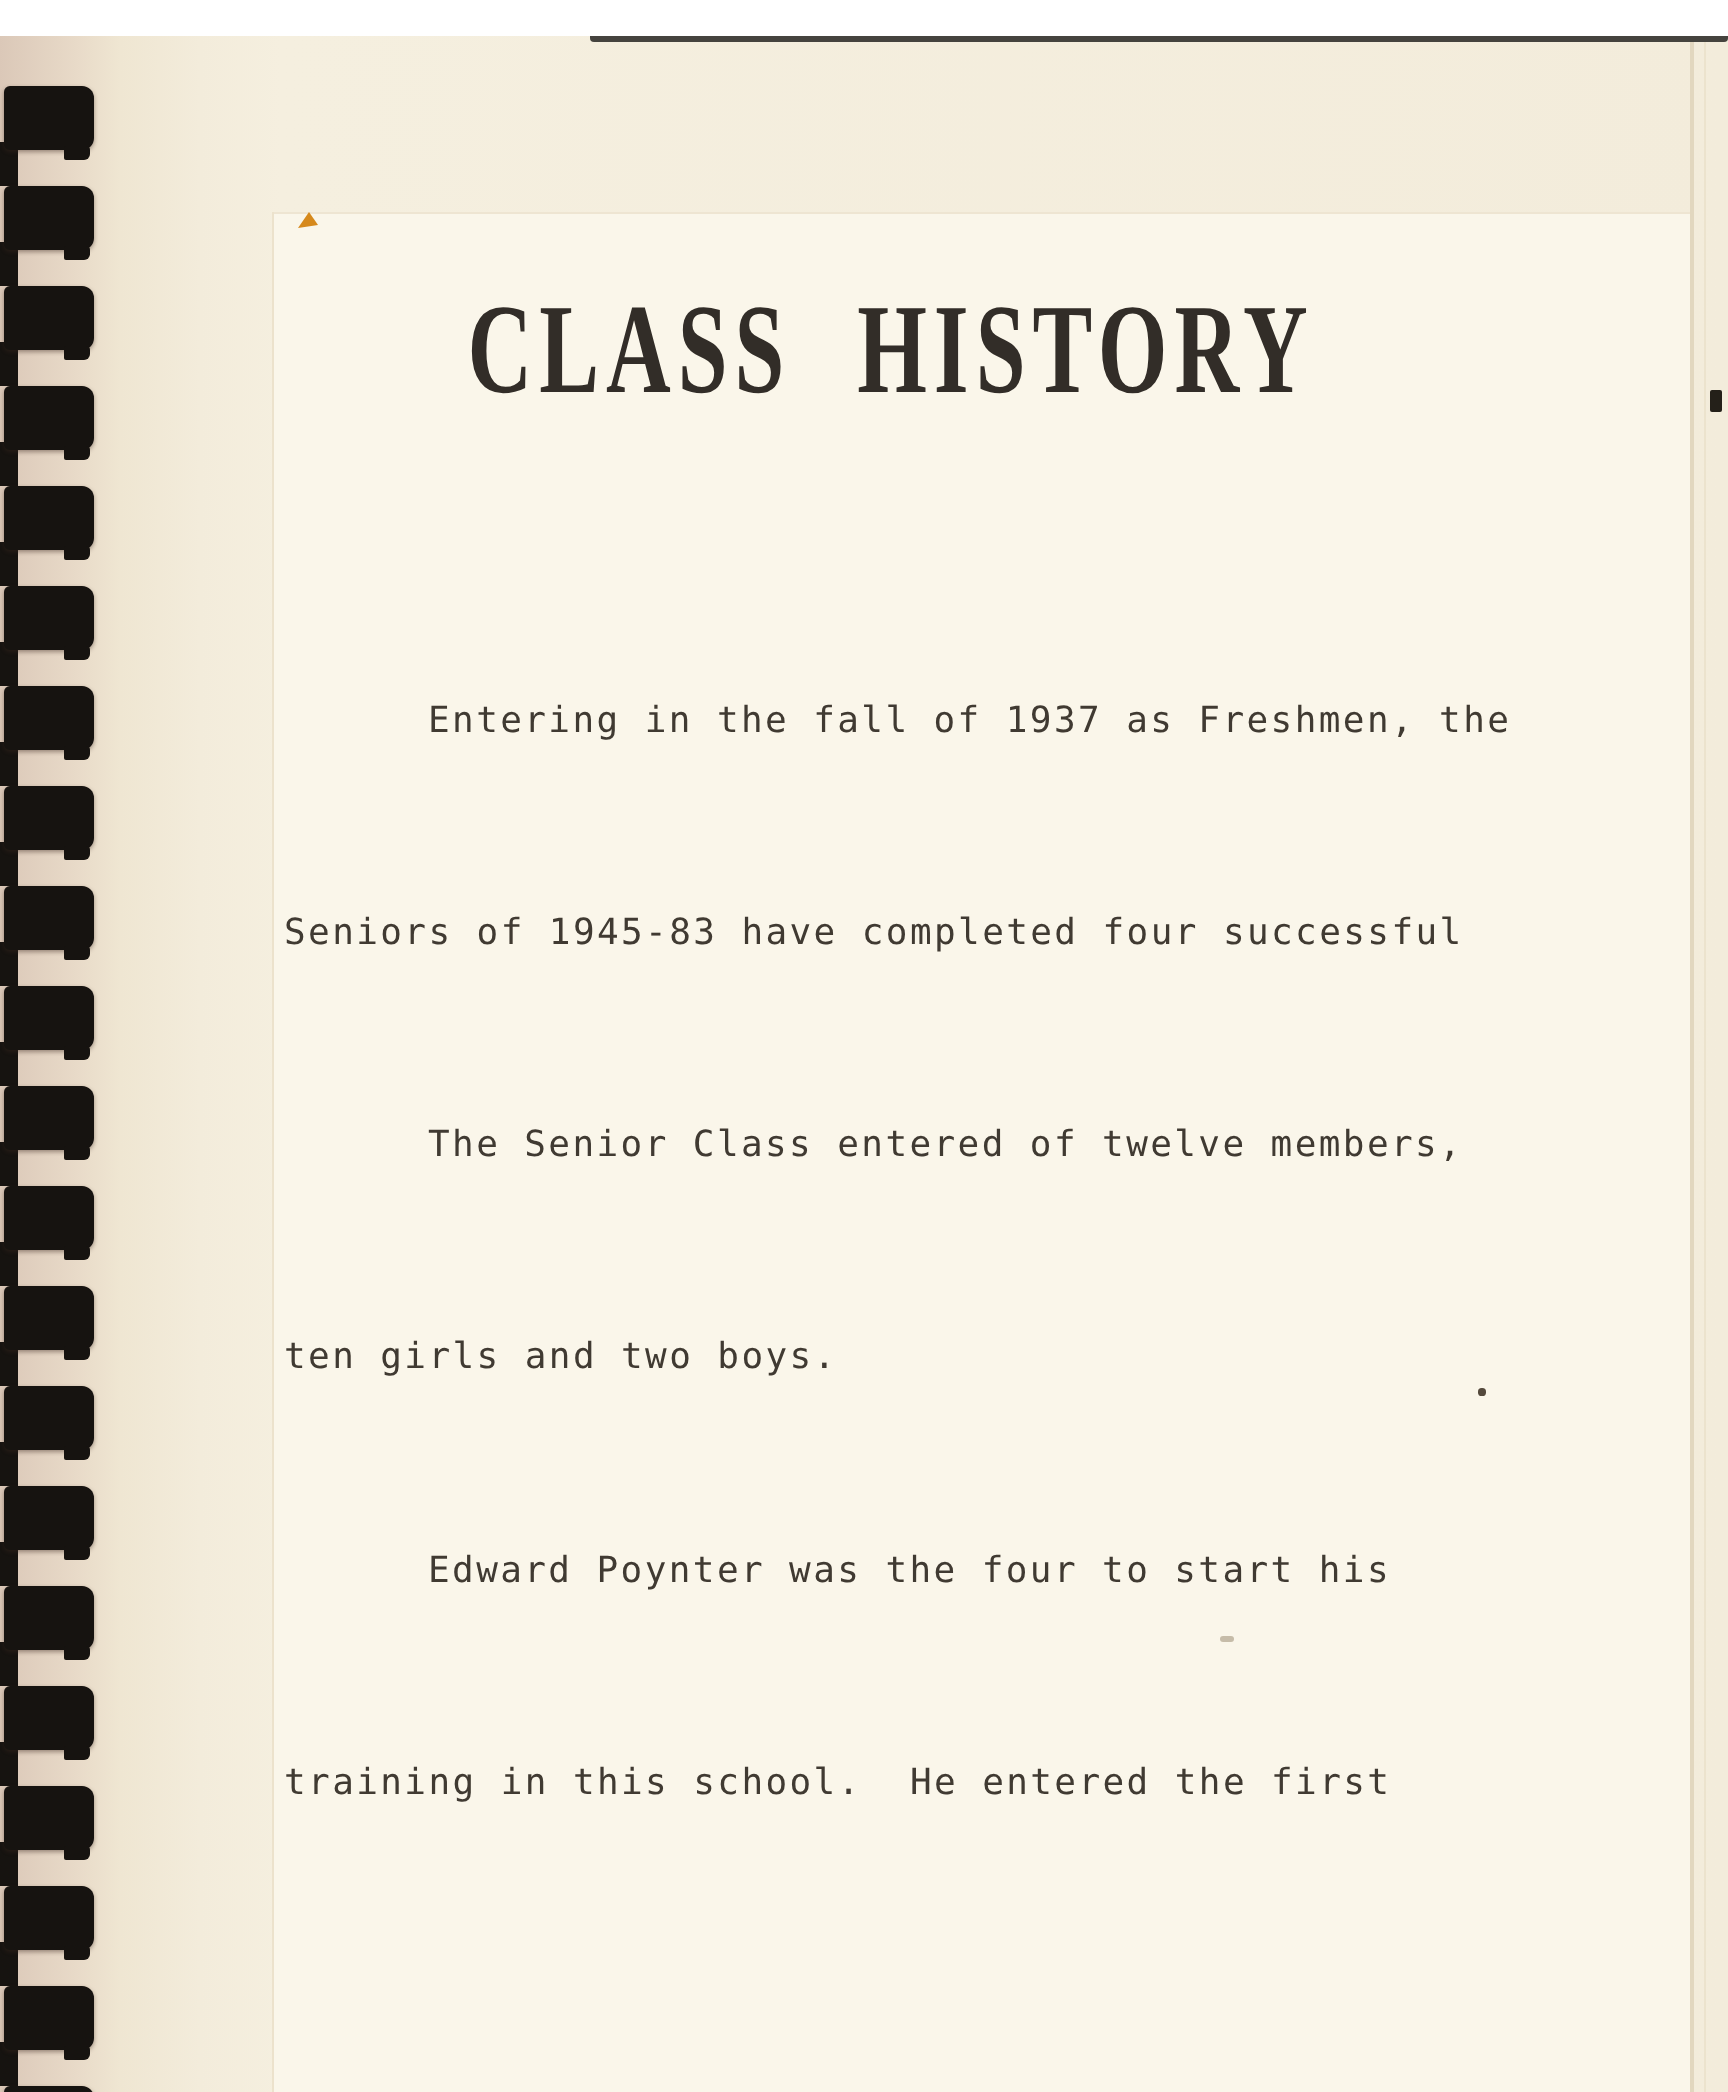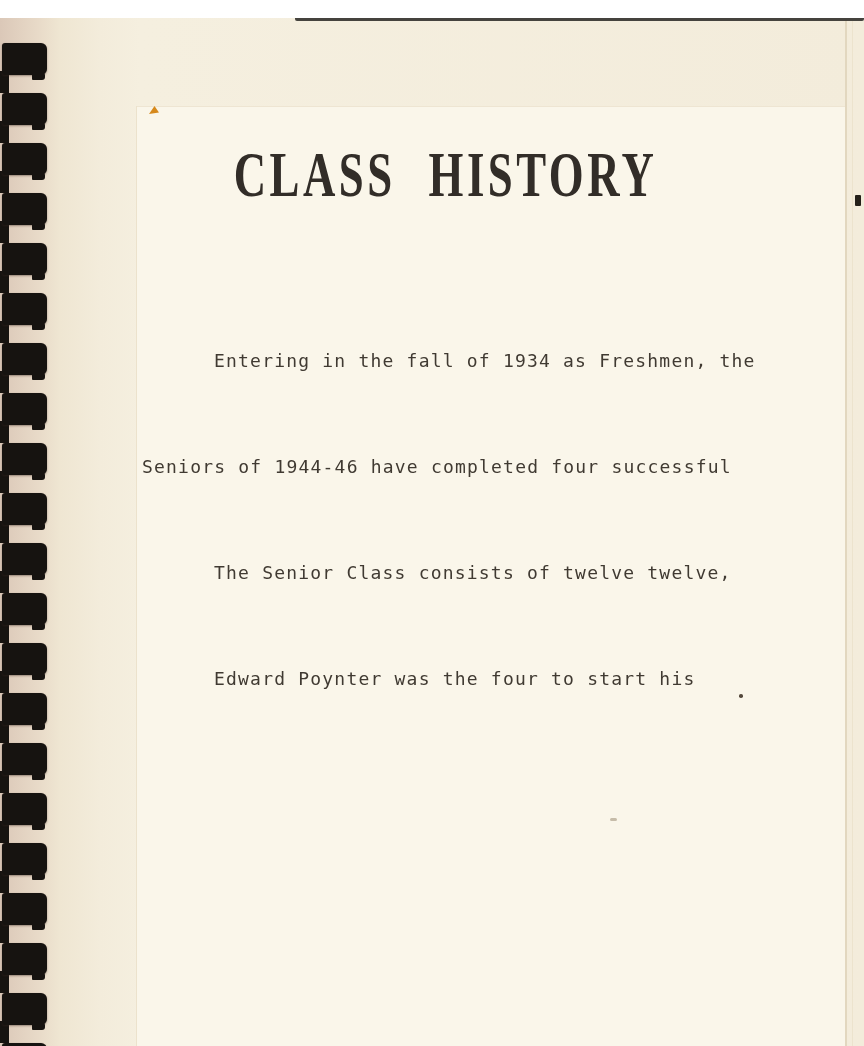--- a/index.html
+++ b/index.html
@@ -120,24 +120,26 @@
     <div class="tooth"></div>
     <div class="tooth"></div>
     <div class="tooth"></div>
   </div>
 
   <h1 class="title-wrap" style="margin:0;">
     <span class="title-inner">CLASS HISTORY</span>
   </h1>
 
   <div class="body-text">
-    <div class="line indent">Entering in the fall of 1934 as Freshmen, the</div>
-    <div class="line">Seniors of 1944-46 have completed four successful</div>
-    <div class="line indent">The Senior Class consists of twelve twelve,</div>
+    <div class="line indent">Entering in the fall of 1937 as Freshmen, the</div>
+    <div class="line">Seniors of 1945-83 have completed four successful</div>
+    <div class="line indent">The Senior Class entered of twelve members,</div>
+    <div class="line">ten girls and two boys.</div>
     <div class="line indent">Edward Poynter was the four to start his</div>
+    <div class="line">training in this school.  He entered the first</div>
     
     
     
     
     
     
     
     
     
     

